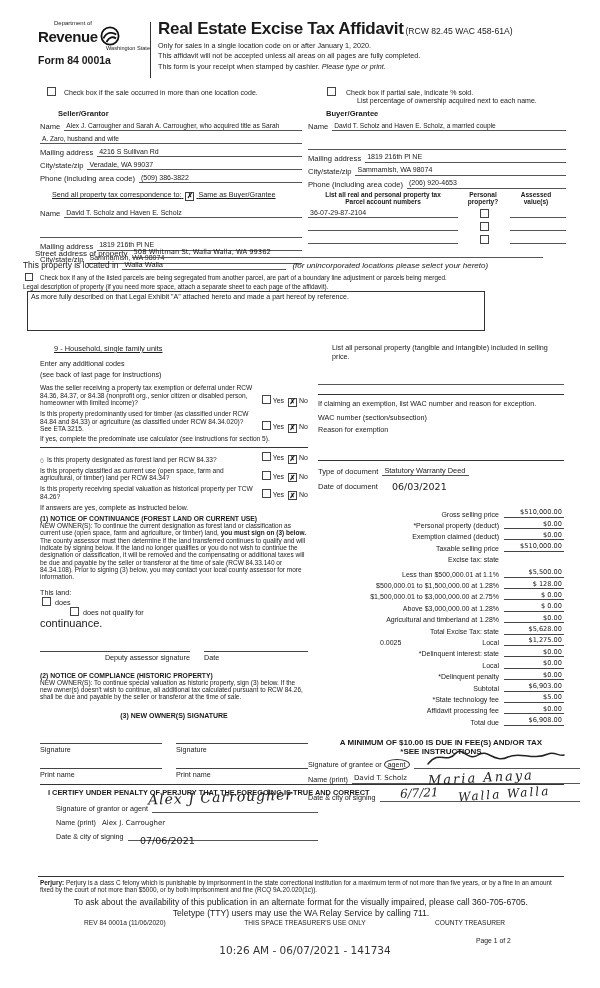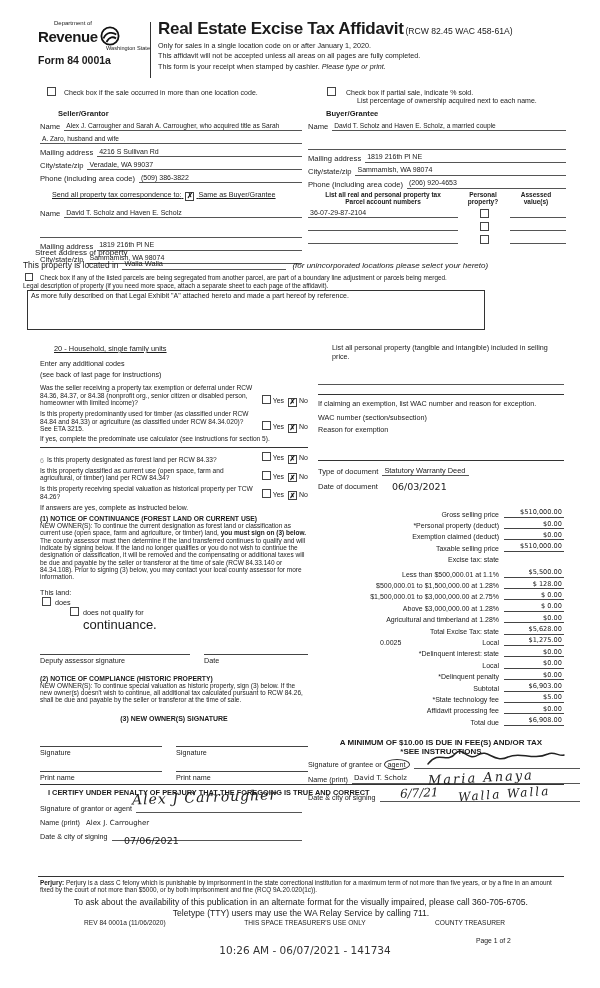--- a/index.html
+++ b/index.html
@@ -172,36 +172,37 @@
     <div class="prow">
       <div class="uval" style="flex:none;width:146px;"></div>
       <div style="width:52px;text-align:center;"><span class="cb"></span></div>
       <div class="uval" style="flex:none;width:52px;"></div>
     </div>
   </div>
 
   <div class="abs" style="left:23px;top:248px;width:520px;">
     <div class="fline" style="margin-top:0;">
       <span class="lbl" style="margin-left:12px;font-size:8px;">Street address of property</span>
+      <span class="uval typed" style="font-size:6.8px;">508 Whitman St, Walla Walla, WA 99362</span>
     </div>
     <div class="fline" style="margin-top:2px;">
       <span class="lbl" style="font-size:8.4px;">This property is located in</span>
       <span class="uval" style="flex:none;width:160px;font-size:7.4px;">Walla Walla</span>
       <span class="i" style="font-size:8px;margin-left:6px;">(for unincorporated locations please select your hereto)</span>
     </div>
     <div style="margin-top:3px;font-size:6.4px;">
       <span class="cb" style="width:6px;height:6px;"></span>
       <span style="margin-left:3px;">Check box if any of the listed parcels are being segregated from another parcel, are part of a boundary line adjustment or parcels being merged.</span>
     </div>
     <div style="margin-top:1.5px;font-size:6.4px;">Legal description of property (if you need more space, attach a separate sheet to each page of the affidavit).</div>
     <div style="margin-left:4px;margin-top:1px;width:450px;height:36px;border:1px solid #333;padding:1px 3px;font-size:7px;">As more fully described on that Legal Exhibit "A" attached hereto and made a part hereof by reference.</div>
   </div>
 
   <div class="abs" style="left:40px;top:344px;width:268px;">
-    <div style="margin-left:14px;font-size:7.4px;text-decoration:underline;">20 - Household, single family units</div>
+    <div style="margin-left:14px;font-size:7.4px;text-decoration:underline;">9 - Household, single family units</div>
     <div style="margin-top:6px;font-size:7.2px;">Enter any additional codes</div>
     <div style="margin-top:2px;font-size:7.2px;">(see back of last page for instructions)</div>
 
     <div class="q" style="margin-top:5px;">
       <div class="qt">Was the seller receiving a property tax exemption or deferral under RCW 84.36, 84.37, or 84.38 (nonprofit org., senior citizen or disabled person, homeowner with limited income)?</div>
       <div class="yn">
         <span class="cb"></span><span>Yes</span>
         <span class="cb">
             <span class="x">✗</span>
           </span><span>No</span>
@@ -253,24 +254,24 @@
     <div class="b" style="margin-top:3px;font-size:6.8px;">(1) NOTICE OF CONTINUANCE (FOREST LAND OR CURRENT USE)</div>
     <div class="para">
       <span>NEW OWNER(S): To continue the current designation as forest land or classification as current use (open space, farm and agriculture, or timber) land, </span><span class="b">you must sign on (3) below.</span><span> The county assessor must then determine if the land transferred continues to qualify and will indicate by signing below. If the land no longer qualifies or you do not wish to continue the designation or classification, it will be removed and the compensating or additional taxes will be due and payable by the seller or transferor at the time of sale (RCW 84.33.140 or 84.34.108). Prior to signing (3) below, you may contact your local county assessor for more information.</span>
     </div>
 
     <div style="margin-top:7px;font-size:7.2px;display:flex;flex-direction:column;">
       <span style="width:60px;">This land:</span>
       <span><span class="cb"></span> <span>does</span></span>
       <span style="margin-left:28px;"><span class="cb"></span> <span>does not qualify for</span></span>
     </div>
-    <div style="font-size:13px;margin-left:43px;">continuance.</div>
+    <div style="font-size:11px;">continuance.</div>
 
     <div style="display:flex;margin-top:12px;">
-      <div style="width:150px;margin-right:14px;">
+      <div style="width:150px;margin-right:14px;text-align:right;">
         <div class="sline"></div>
         <div class="slabel">Deputy assessor signature</div>
       </div>
       <div style="flex:1;">
         <div class="sline"></div>
         <div class="slabel">Date</div>
       </div>
     </div>
 
     <div class="b" style="margin-top:10px;font-size:6.8px;">(2) NOTICE OF COMPLIANCE (HISTORIC PROPERTY)</div>
@@ -400,21 +401,21 @@
         </div>
     </div>
 
     <div class="b" style="margin-top:12px;text-align:center;font-size:8px;">A MINIMUM OF $10.00 IS DUE IN FEE(S) AND/OR TAX</div>
     <div class="b" style="text-align:center;font-size:8px;">*SEE INSTRUCTIONS</div>
   </div>
 
   <div class="hline abs" style="left:40px;top:784px;width:524px;border-top-width:1.4px;"></div>
   <div class="abs b" style="left:48px;top:788px;font-size:7.4px;">I CERTIFY UNDER PENALTY OF PERJURY THAT THE FOREGOING IS TRUE AND CORRECT</div>
 
-  <div class="abs" style="left:40px;top:799px;width:262px;">
+  <div class="abs" style="left:56px;top:799px;width:262px;">
     <div class="fline" style="position:relative;margin-top:0;height:14px;">
       <span class="lbl" style="font-size:7.2px;">Signature of grantor or agent</span>
       <span class="uval"></span>
       <span class="hand" style="position:absolute;left:92px;top:-10px;font-size:14px;transform:rotate(-2deg);letter-spacing:1px;">Alex J Carrougher</span>
     </div>
     <div class="fline" style="margin-top:5px;">
       <span class="lbl" style="font-size:7.2px;">Name (print)</span>
       <span class="uval typed" style="border-bottom:none;">Alex J. Carrougher</span>
     </div>
     <div class="fline" style="position:relative;margin-top:4px;">

